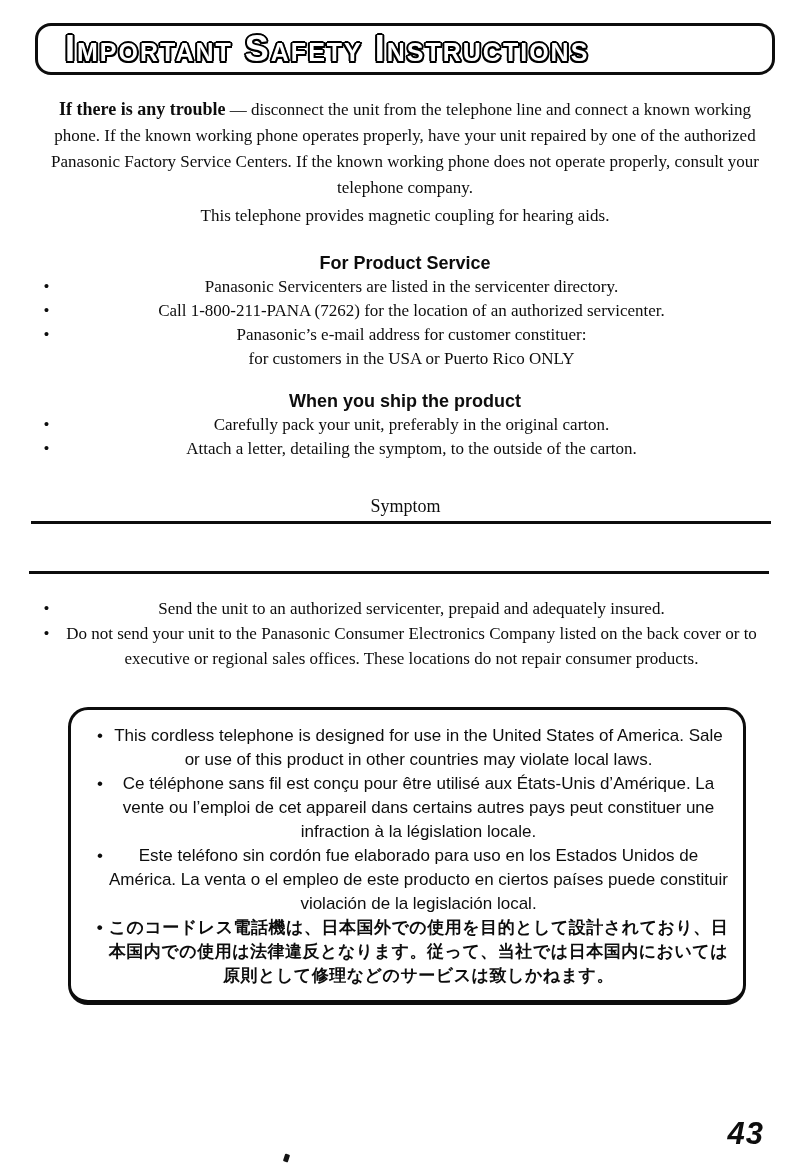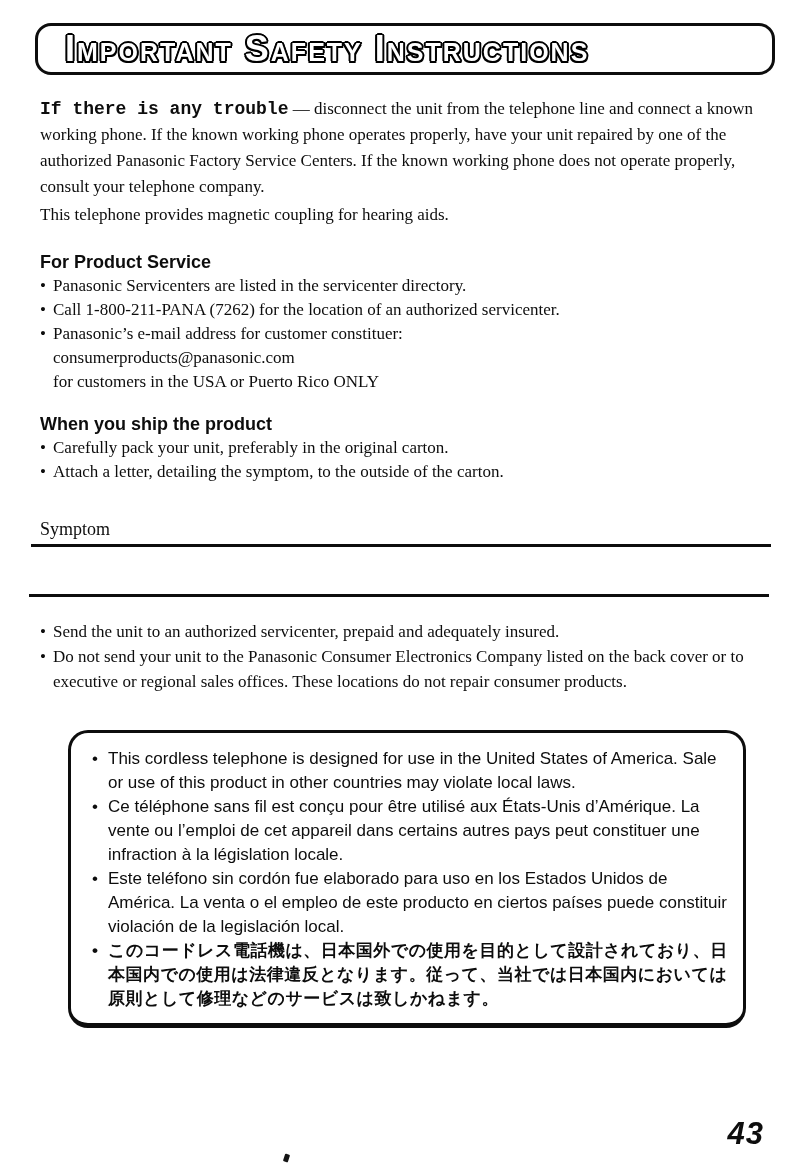--- a/index.html
+++ b/index.html
@@ -5,21 +5,21 @@
   * { box-sizing: border-box; }
   html, body { margin: 0; padding: 0; }
   body {
     width: 806px; height: 1170px;
     background: #ffffff;
     color: #0d0d0d;
     font-family: "Liberation Serif", serif;
     position: relative;
     overflow: hidden;
   }
-  .page { position: relative; width: 806px; height: 1170px; background: #fff; }
+  .page { position: relative; width: 806px; height: 1170px; background: #fff; text-align: center; }
 
   
   .title-box {
     position: absolute; left: 35px; top: 23px;
     width: 740px; height: 52px;
     border: 3px solid #0d0d0d;
     border-radius: 16px;
     display: flex; align-items: center;
     padding-left: 27px;
     background: #fff;
@@ -37,21 +37,21 @@
       2px 0 0 #000, -2px 0 0 #000, 0 2px 0 #000, 0 -2px 0 #000,
       1.5px 1.5px 0 #000, -1.5px 1.5px 0 #000, 1.5px -1.5px 0 #000, -1.5px -1.5px 0 #000;
     white-space: nowrap;
   }
 
   
   .content { padding: 96px 36px 0 40px; font-size: 17px; line-height: 26px; }
 
   .intro { margin: 0; }
   .lead {
-    font-family: Liberation Mono, monospace;
+    font-family: Liberation Serif, serif;
     font-weight: 700; font-size: 18px;
   }
 
   .sec-heading {
     font-family: "Liberation Sans", sans-serif;
     font-weight: 700; font-size: 18px;
     margin: 0; line-height: 24px;
   }
   .h-hearing { margin-top: 30px; }
   .h-product { margin-top: 22px; }
@@ -135,21 +135,20 @@
       <span class="b-text">Panasonic Servicenters are listed in the servicenter directory.</span>
     </div>
     <div class="b-row">
       <span class="b-dot">•</span>
       <span class="b-text">Call 1-800-211-PANA (7262) for the location of an authorized servicenter.</span>
     </div>
     <div class="b-row">
       <span class="b-dot">•</span>
       <span class="b-text">Panasonic’s e-mail address for customer constituer:</span>
     </div>
-    <div class="plain-row">consumerproducts@panasonic.com</div>
     <div class="plain-row">for customers in the USA or Puerto Rico ONLY</div>
 
     <h2 class="sec-heading h-ship">When you ship the product</h2>
     <div class="b-row">
       <span class="b-dot">•</span>
       <span class="b-text">Carefully pack your unit, preferably in the original carton.</span>
     </div>
     <div class="b-row">
       <span class="b-dot">•</span>
       <span class="b-text">Attach a letter, detailing the symptom, to the outside of the carton.</span>

